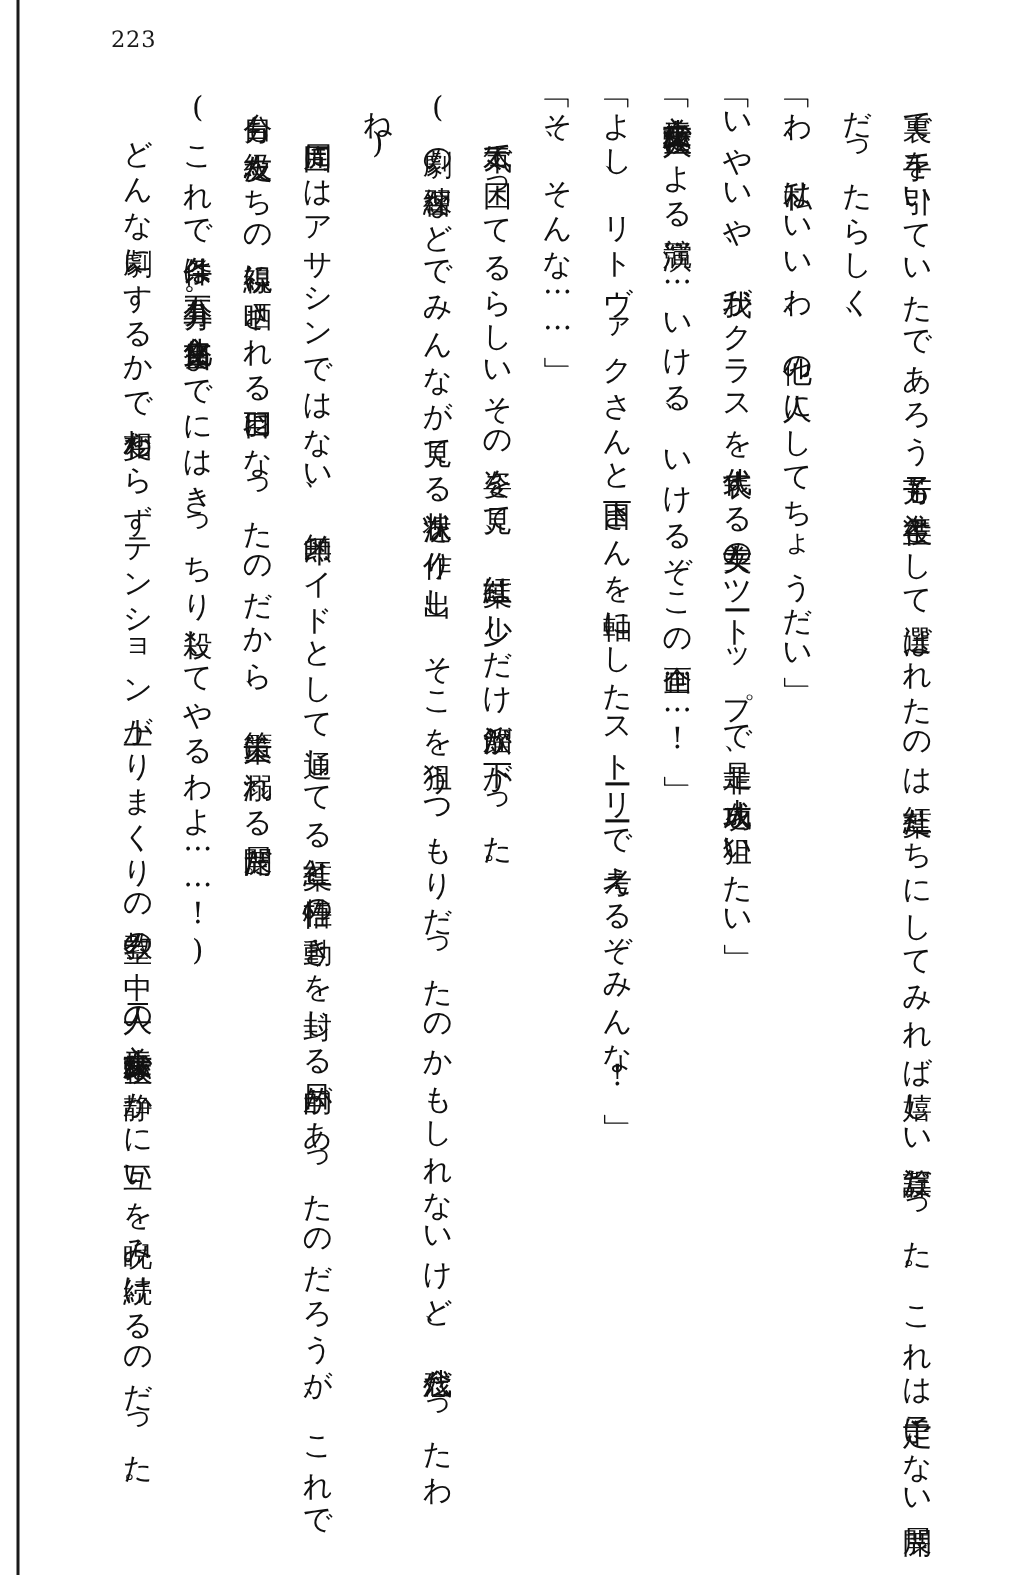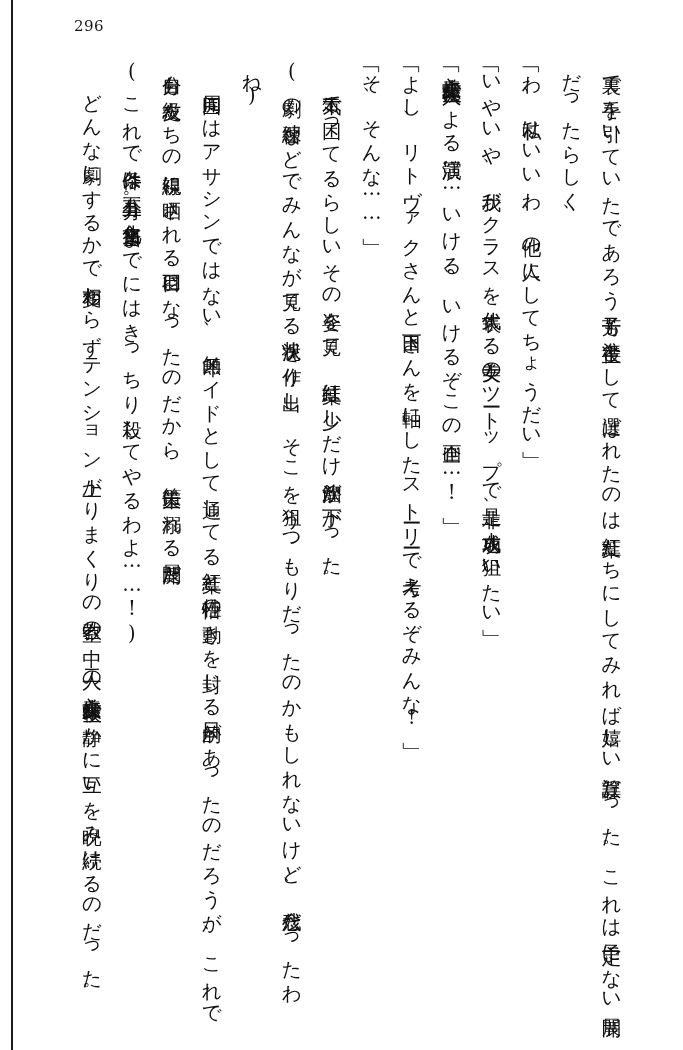--- a/index.html
+++ b/index.html
@@ -64,21 +64,21 @@
     text-indent: 1em;
   }
 </style>
 </head>
 <body>
 
 <div class="page">
 
   <div class="left-rule"></div>
 
-  <div class="page-number">296</div>
+  <div class="page-number">223</div>
 
   <div class="text-body">
     <p>裏で手を引いていたであろう芳子も準主役として選ばれたのは紅葉たちにしてみれば嬉しい誤算だった。これは予定にない展開だったらしく、</p>
     <p>「わ、私はいいわ、他の人にしてちょうだい」</p>
     <p>「いやいや、我がクラスを代表する美女のツートップで是非、大成功を狙いたい」</p>
     <p>「美少女転校生二人による競演……いける、いけるぞこの企画……!」</p>
     <p>「よし、リトヴァクさんと下田さんを軸にしたストーリーで考えるぞみんな!」</p>
     <p>「そ、そんな……」</p>
     <p class="indent">本気で困ってるらしいその姿を見て、紅葉は少しだけ溜飲が下がった。</p>
     <p>(劇の練習などでみんなが見てる状況を作り出し、そこを狙うつもりだったのかもしれないけど、残念だったわね)</p>

